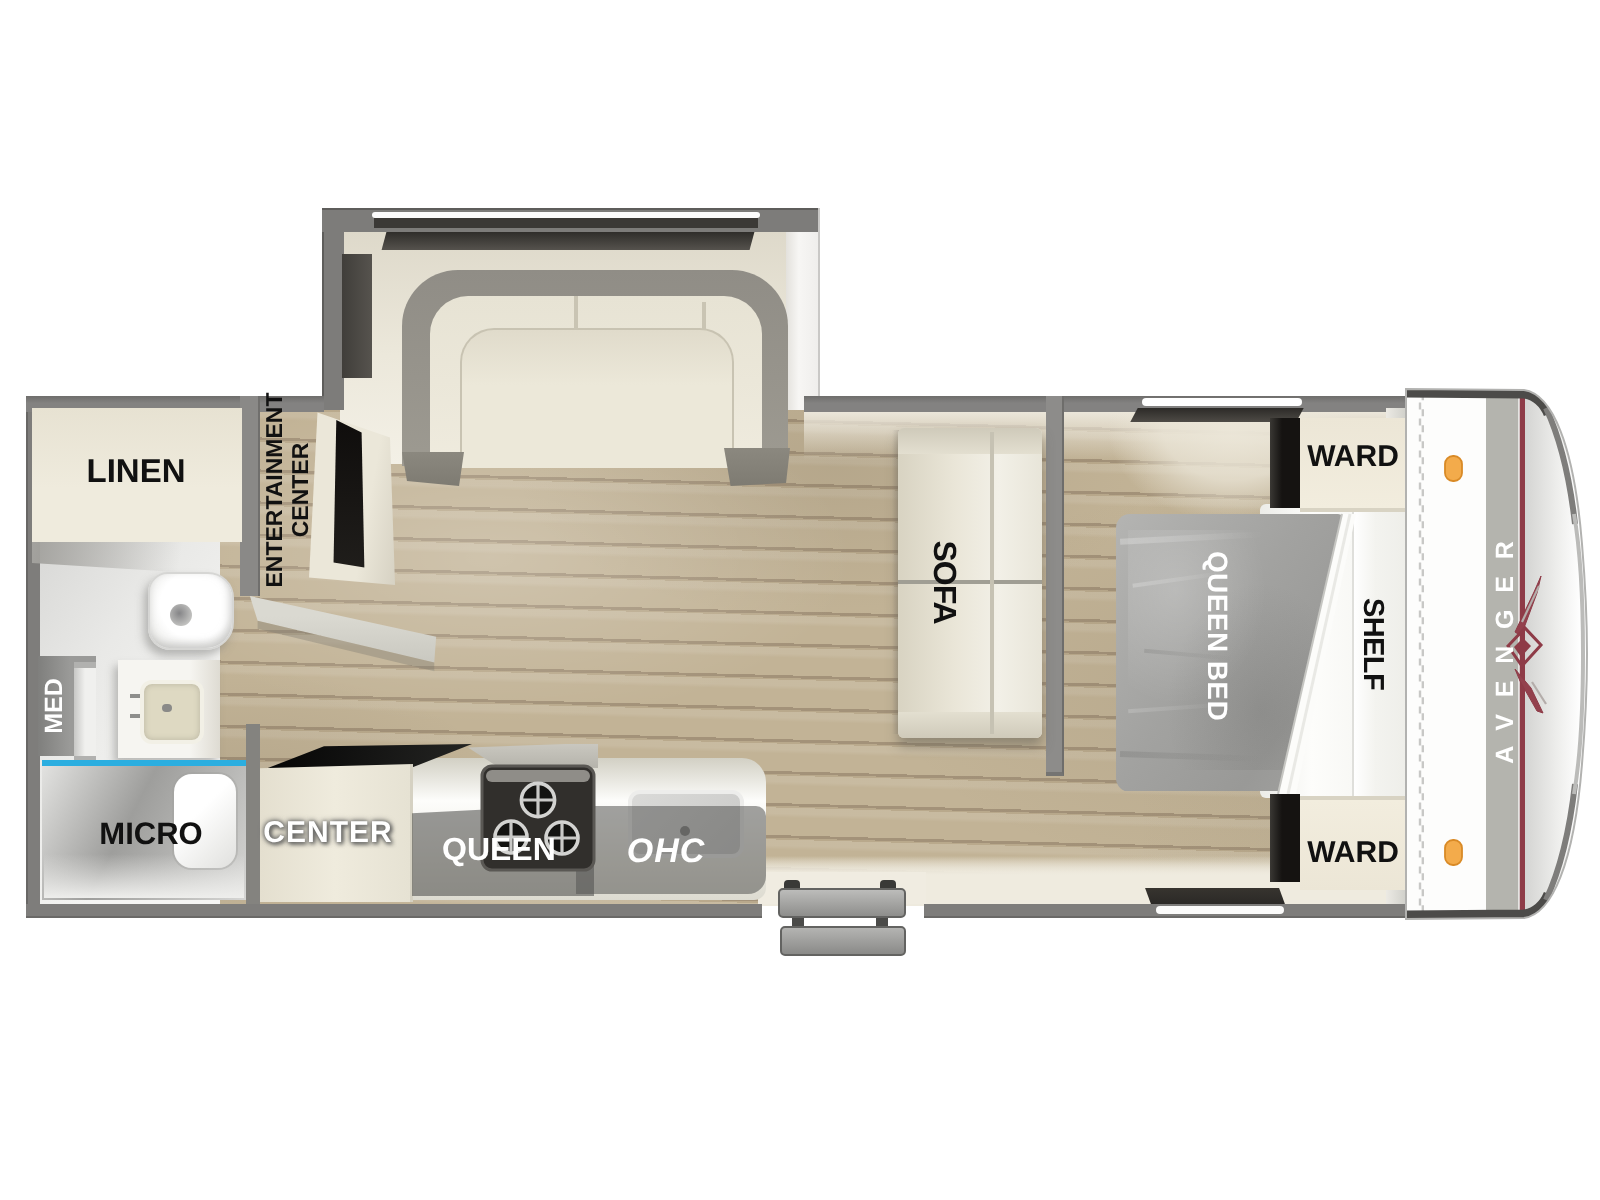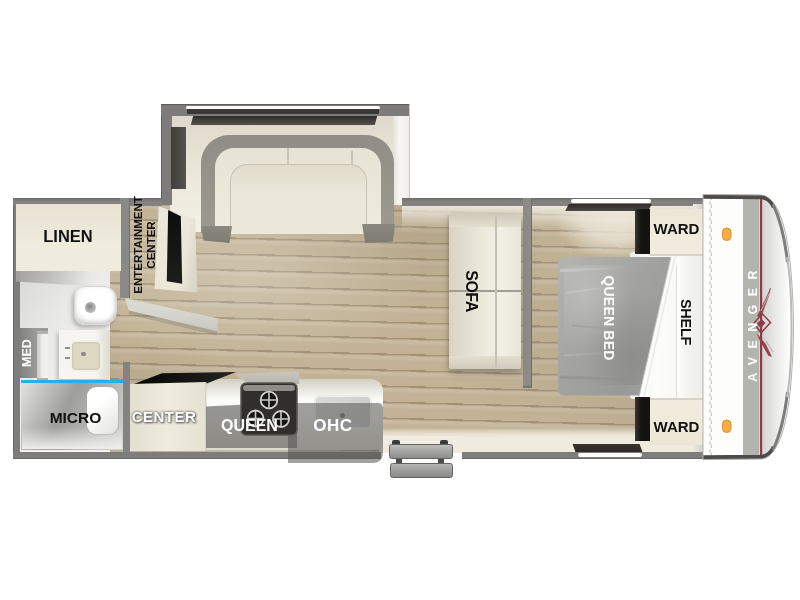--- a/index.html
+++ b/index.html
@@ -141,21 +141,21 @@
 
 <div class="abs" style="left:129px;top:371px;width:170px;height:80px;">
   <div class="abs" style="left:105px;top:1px;width:65px;height:12px;background:linear-gradient(to bottom,#c9c7bf,#b5b3ab);clip-path:polygon(0 15%,75% 0,100% 0,100% 100%,22% 92%);"></div>
   <div class="abs" style="left:0;top:0;width:110px;height:14.5px;background:linear-gradient(100deg,#030303,#262624);clip-path:polygon(2.7% 95%,30% 15%,97.3% 7%,70% 88%);"></div>
   <div class="abs" style="left:0.5px;top:11px;width:75px;height:69px;background:linear-gradient(90deg,#e4dfcf,#efebdd 50%,#e6e2d3);border-right:2px solid #d5d1c2;clip-path:polygon(0 3%,100% 0,100% 100%,0 100%);"></div>
   <div class="txt" style="left:-3px;top:36.5px;width:76px;text-align:center;font-size:15px;color:#ffffff;letter-spacing:0.5px;text-shadow:0 0 2px #6e6e6c,0 0 3px #6e6e6c,1px 1px 2px #5a5a58;">CENTER</div>
 </div>
 
 <div class="abs" style="left:206px;top:402px;width:91px;height:46px;background:rgba(80,80,78,0.58);clip-path:polygon(0 10%,100% 0,100% 100%,0 100%);"></div>
 
-<div class="abs" style="left:288px;top:403px;width:95px;height:60px;background:rgba(86,86,84,0.55);border-radius:0 5px 9px 0;">
+<div class="abs" style="left:288px;top:403px;width:95px;height:44px;background:rgba(86,86,84,0.55);border-radius:0 5px 9px 0;font-style:italic;">
   <div class="txt" style="left:17px;top:13px;width:56px;text-align:center;font-size:17px;color:#fff;letter-spacing:0.5px;">OHC</div>
 </div>
 
 <svg class="abs" style="left:240px;top:382px;" width="58" height="54" viewBox="0 0 58 54">
   <rect x="1" y="1" width="56" height="52" rx="5" fill="#312f2c" stroke="#5a5854" stroke-width="1.5"></rect>
   <rect x="3" y="3" width="52" height="6" rx="3" fill="#8f8d88"></rect>
   <g stroke="#d3d3d1" fill="#141412">
     <circle cx="29" cy="18" r="8.3" stroke-width="1.8"></circle>
     <circle cx="15.5" cy="36.5" r="8" stroke-width="1.8"></circle>
     <circle cx="41" cy="37" r="8" stroke-width="1.8"></circle>

